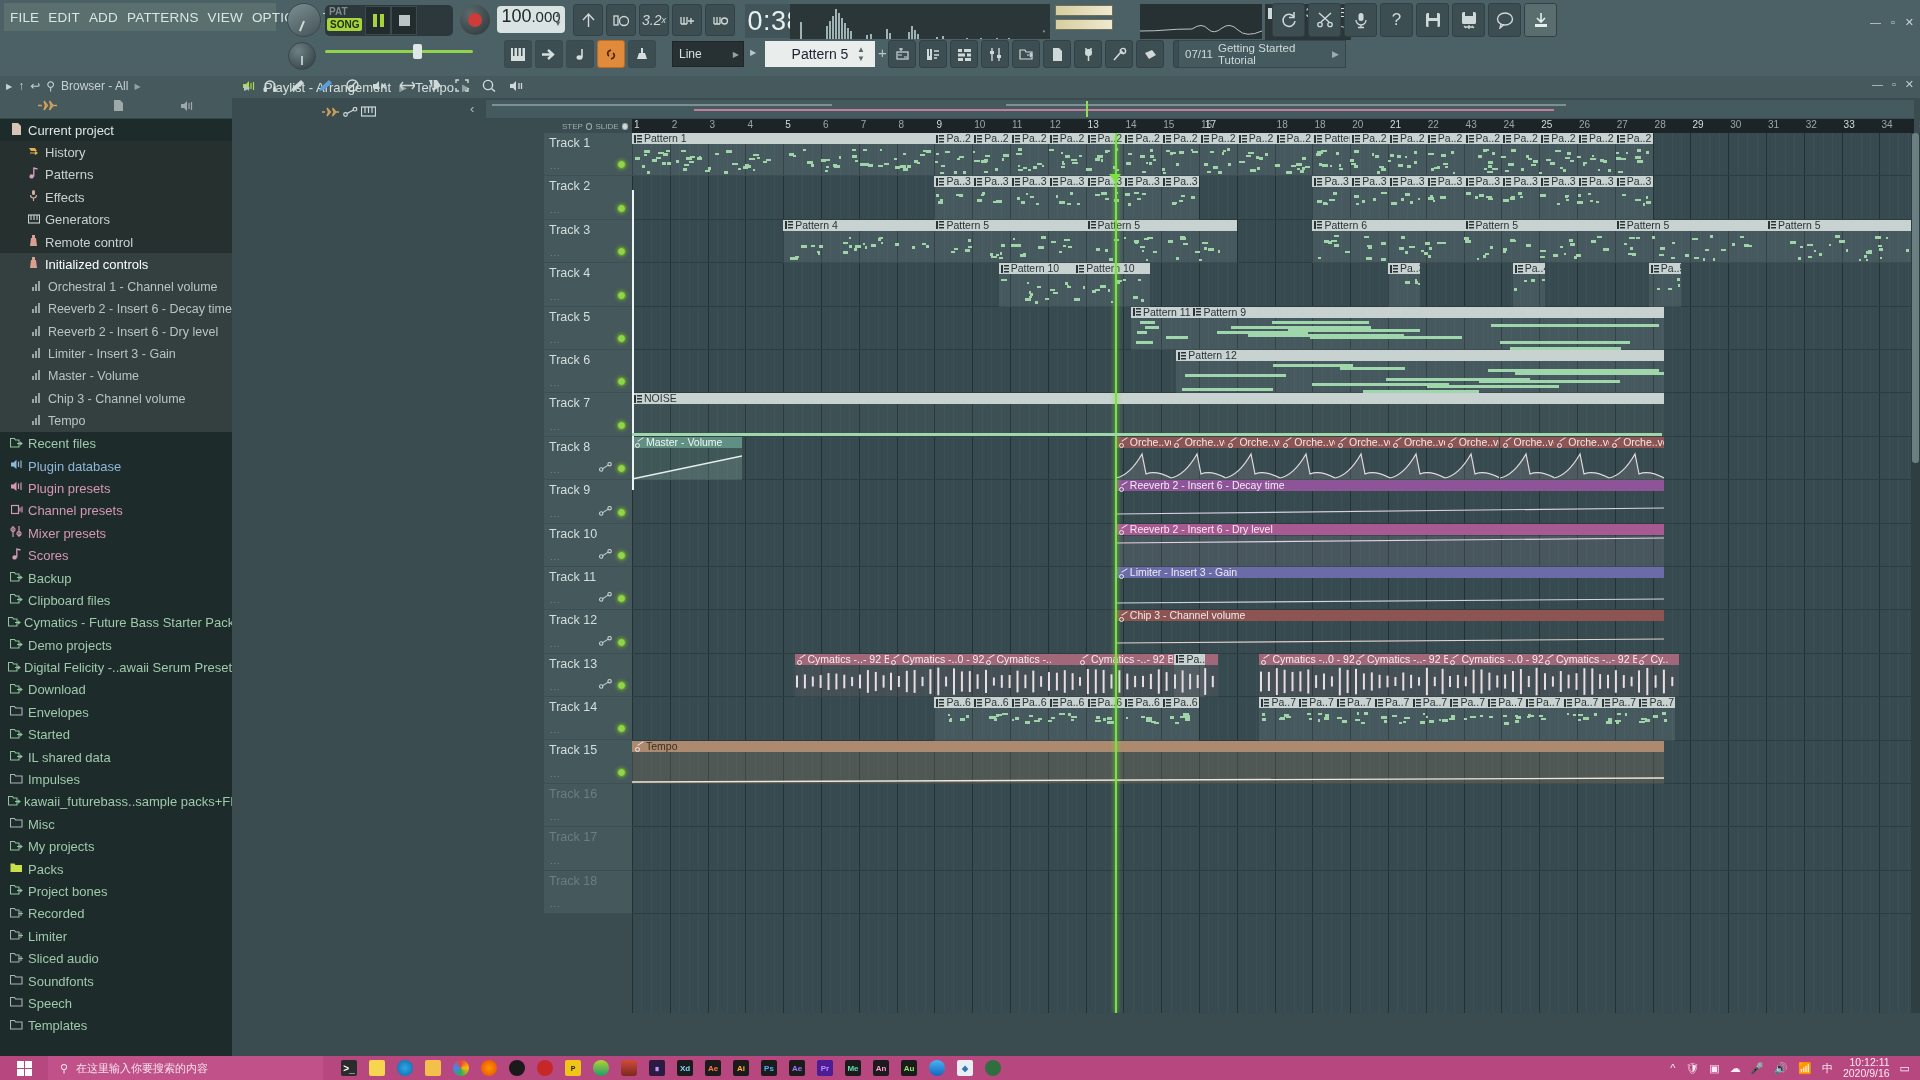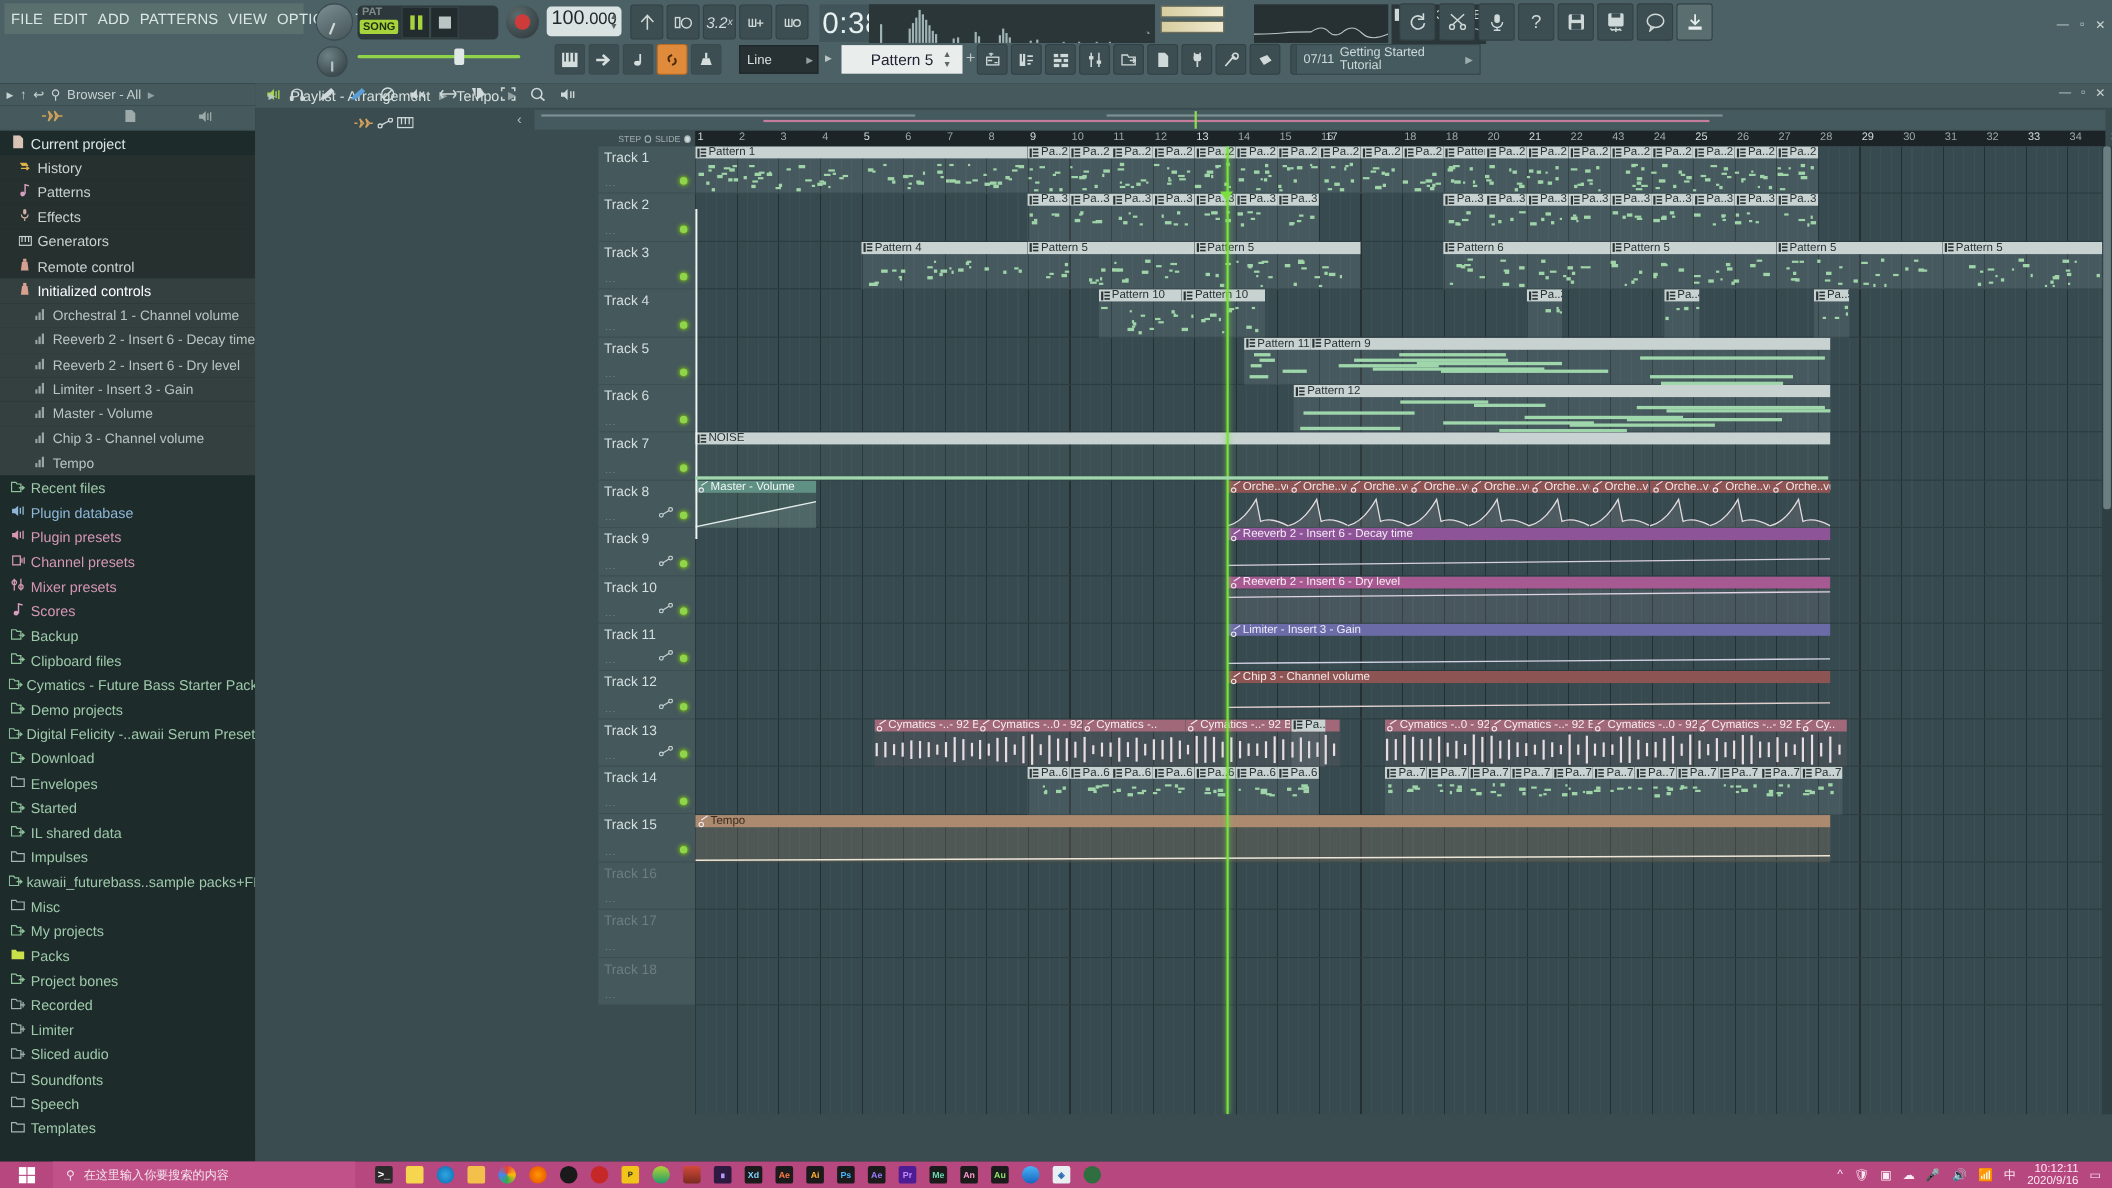--- a/index.html
+++ b/index.html
@@ -62,21 +62,21 @@
   .tutorial { position:absolute; left:1178px; top:40px; width:168px; height:28px; background:#445a5f; border:1px solid #35474b; display:flex; align-items:center; padding:0 6px; font-size:11.5px; color:#cfdad9; gap:5px;}
 
   
   .browser { position:absolute; left:0; top:76px; width:232px; height:980px; background:#1d2b2b; }
   .browserhdr { height:20px; background:#46595c; display:flex; align-items:center; gap:6px; padding:0 6px; font-size:12px; color:#c6d2d1;}
   .browsertools { height:23px; background:#46595c; display:flex; align-items:center; justify-content:space-around; padding:0 10px; border-bottom:1px solid #36474a;}
   .btree { height:937px; overflow:hidden; }
   .bitem { display:flex; align-items:center; height:22.4px; padding-left:8px; font-size:13px; white-space:nowrap; }
   .bitem .ic { width:17px; display:inline-block; text-align:center; margin-right:3px; font-size:12px;}
   .bitem.root { color:#dbe5e4; background:#1d2b2b;}
-  .bitem.sub { background:#26302f; color:#c9d2d1; padding-left:14px;}
+  .bitem.sub { background:#26302f; color:#c9d2d1; padding-left:25px;}
   .bitem.sub.sel { background:#33403f; color:#fff; }
   .bitem.leaf { background:#33403f; color:#b9c3c2; padding-left:28px; font-size:12.5px;}
   .bitem.folder { color:#9fc9ab; }
   .bitem.pink { color:#d597b5; }
   .bitem.blue { color:#8fb8d8; }
 
   
   .patpanel { position:absolute; left:232px; top:105px; width:148px; height:925px; background:#3b4c50;}
   .pattools { height:32px; display:flex; align-items:center; justify-content:center; gap:34px; border-bottom:1px solid #33444733;}
   .patlist { padding-top:3px; }

